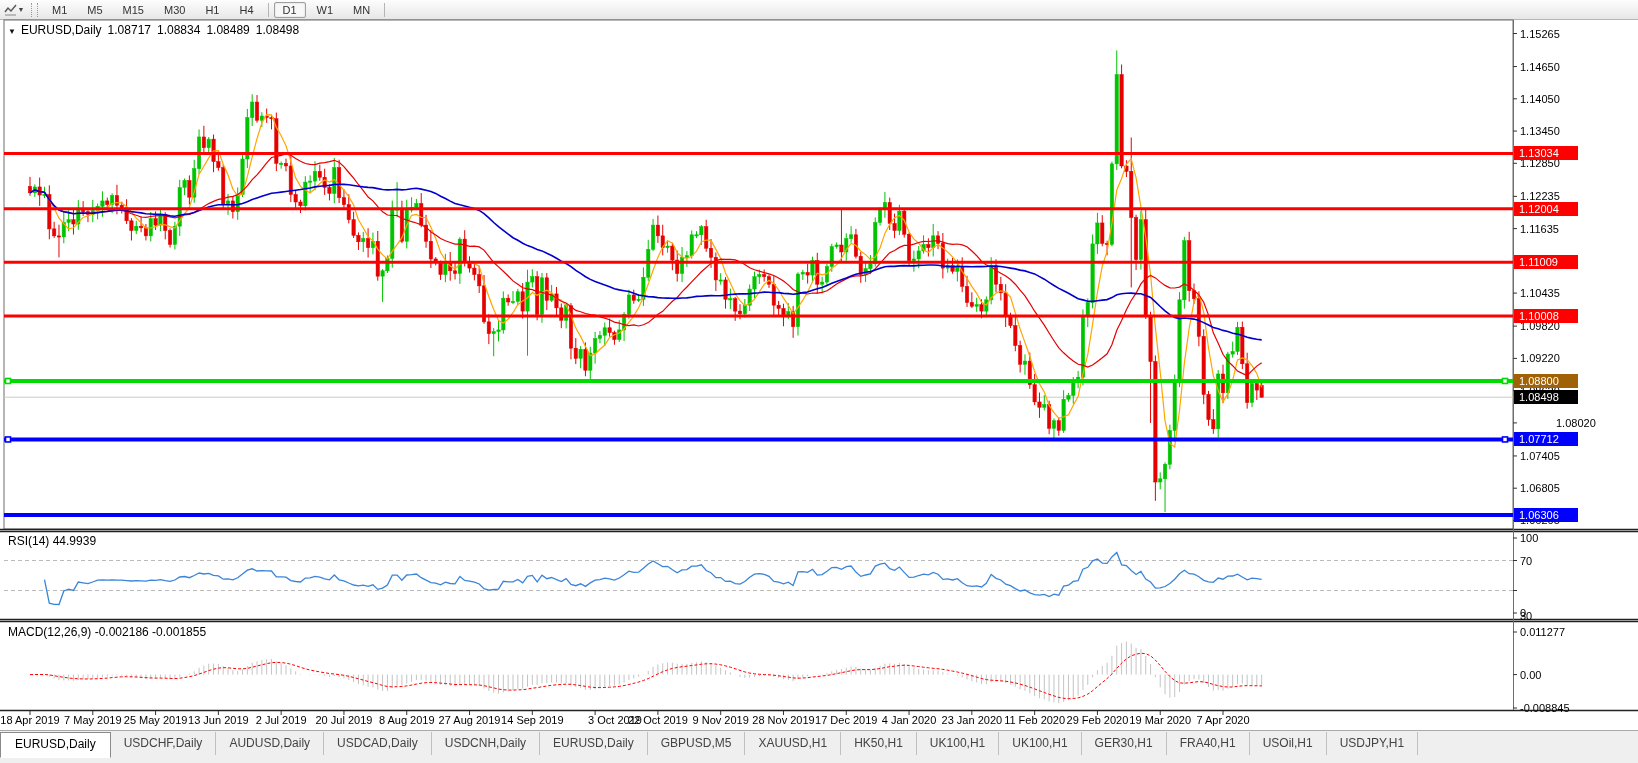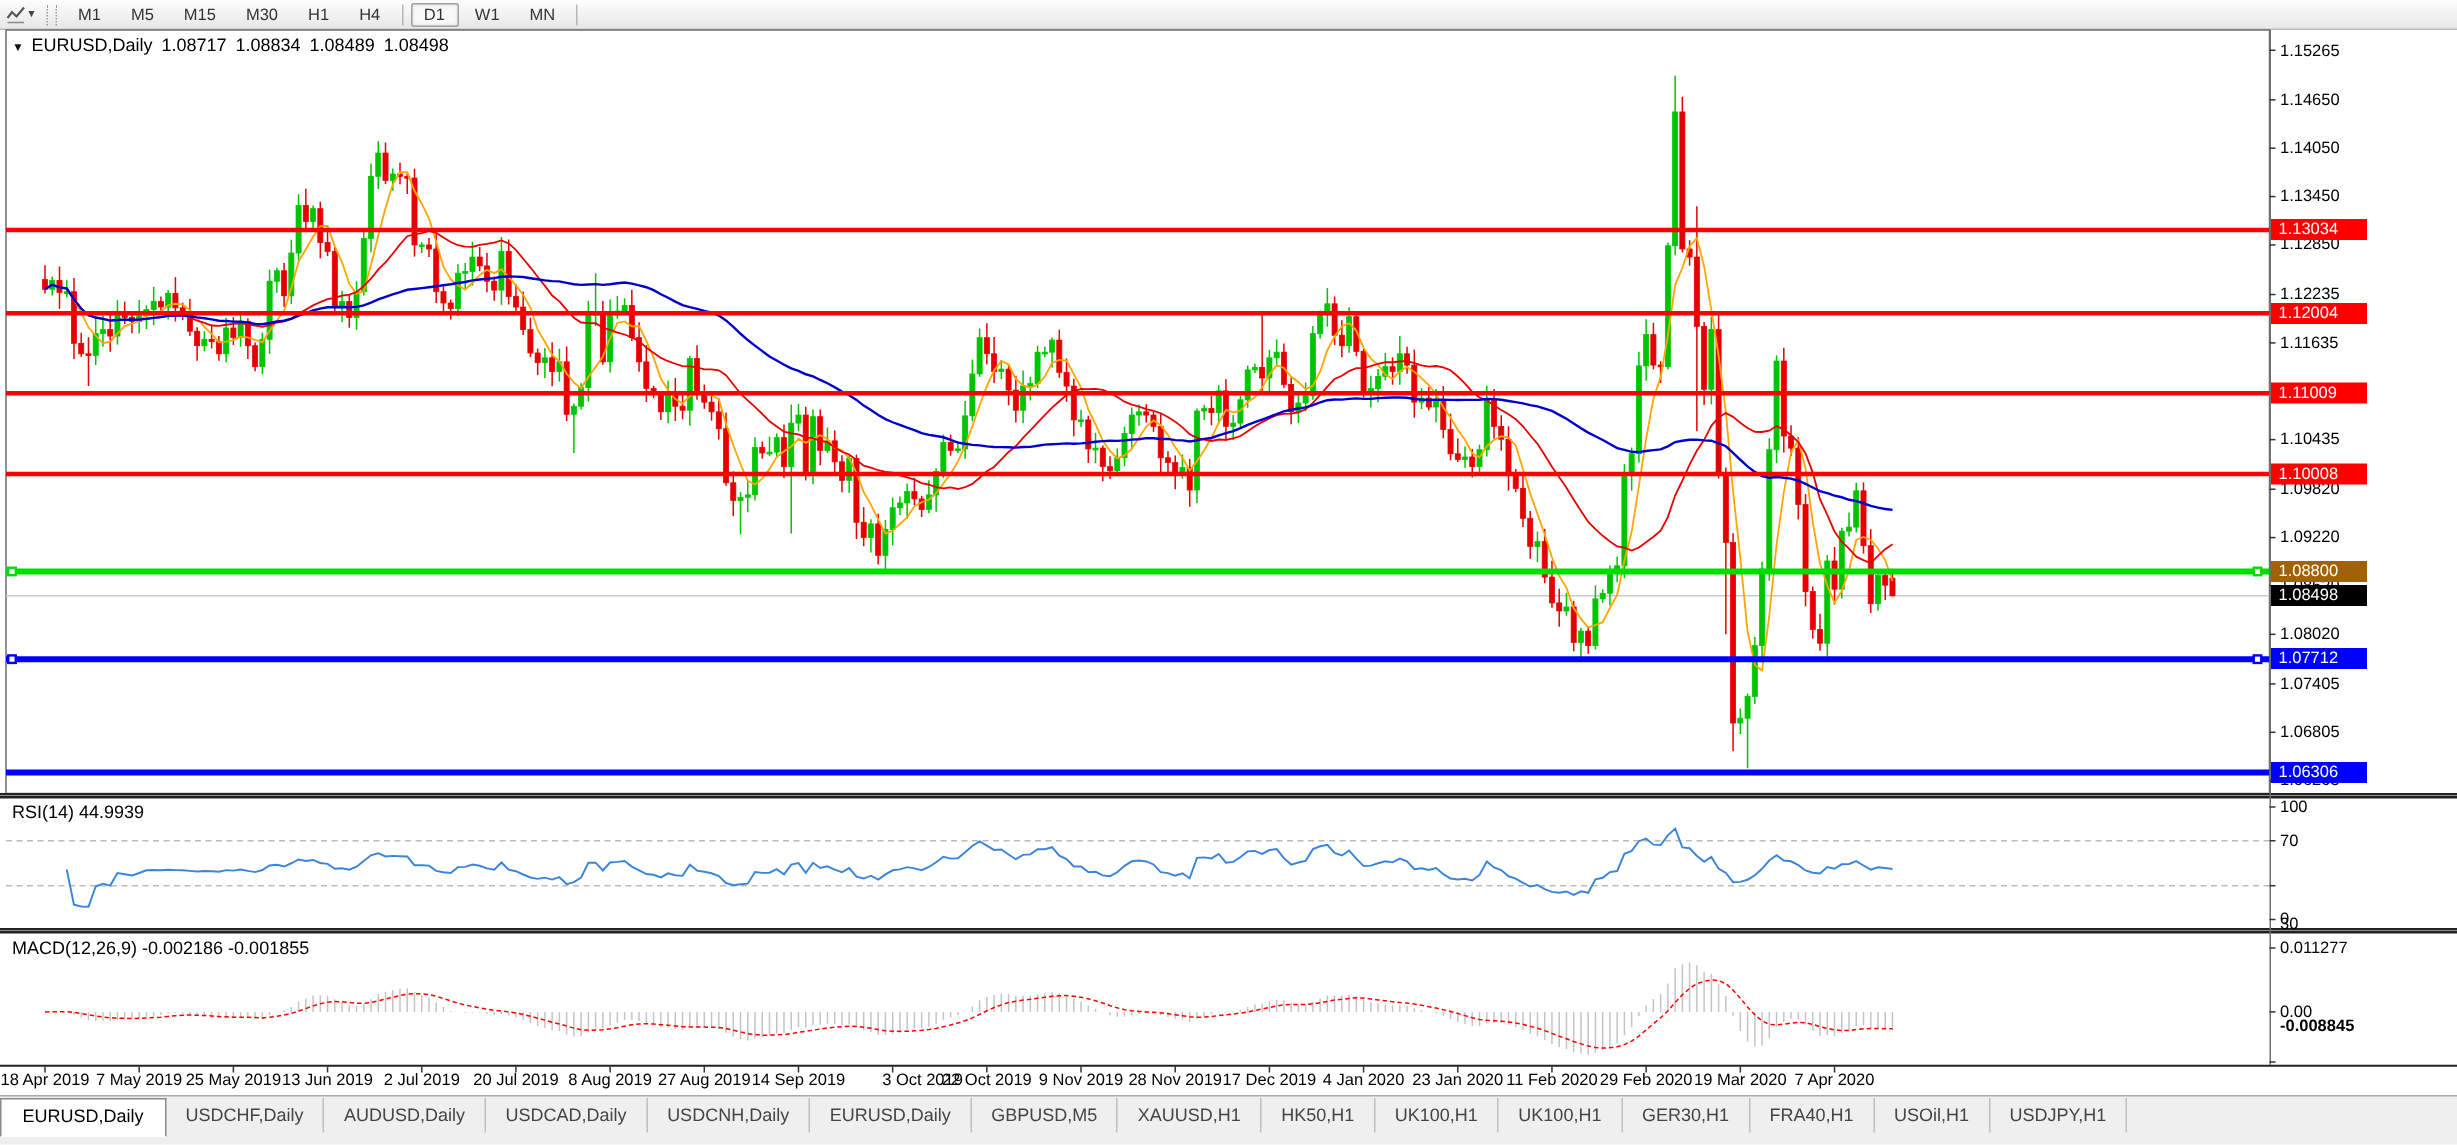--- a/index.html
+++ b/index.html
@@ -931,39 +931,39 @@
         <div class="price-label" style="top: 66.5544px;">1.14650</div>
         <div class="price-label" style="top: 98.8026px;">1.14050</div>
         <div class="price-label" style="top: 131.051px;">1.13450</div>
         <div class="price-label" style="top: 163.299px;">1.12850</div>
         <div class="price-label" style="top: 196.353px;">1.12235</div>
         <div class="price-label" style="top: 228.602px;">1.11635</div>
         <div class="price-label" style="top: 293.098px;">1.10435</div>
         <div class="price-label" style="top: 326.152px;">1.09820</div>
         <div class="price-label" style="top: 358.401px;">1.09220</div>
         <div class="price-label" style="top: 390.649px;">1.08620</div>
-        <div class="price-label" style="top: 422.897px;">1.08020</div>
+        <div class="price-label" style="top: 422.897px; margin-left: 36px;">1.08020</div>
         <div class="price-label" style="top: 455.951px;">1.07405</div>
         <div class="price-label" style="top: 488.2px;">1.06805</div>
         <div class="price-label" style="top: 520.448px;">1.06205</div>
         <div class="badge" style="top: 153.41px; background: rgb(255, 0, 0);">1.13034</div>
         <div class="badge" style="top: 208.769px; background: rgb(255, 0, 0);">1.12004</div>
         <div class="badge" style="top: 262.247px; background: rgb(255, 0, 0);">1.11009</div>
         <div class="badge" style="top: 316.048px; background: rgb(255, 0, 0);">1.10008</div>
         <div class="badge" style="top: 380.974px; background: #a16207;">1.08800</div>
         <div class="badge" style="top: 439.451px; background: rgb(0, 0, 255);">1.07712</div>
         <div class="badge" style="top: 515.019px; background: rgb(0, 0, 255);">1.06306</div>
         <div class="badge" style="top: 397.206px; background: rgb(0, 0, 0);">1.08498</div>
         <div class="price-label" style="top: 538px;">100</div>
         <div class="price-label" style="top: 560.5px;">70</div>
         <div class="price-label" style="top: 616px;">30</div>
         <div class="price-label" style="top: 613px;">0</div>
         <div class="price-label" style="top: 632px;">0.011277</div>
         <div class="price-label" style="top: 674.593px;">0.00</div>
-        <div class="price-label" style="top: 684px; font-weight: bold;">-0.008845</div>
+        <div class="price-label" style="top: 708px;">-0.008845</div>
         <div class="date-label" style="left: 30px;">18 Apr 2019</div>
         <div class="date-label" style="left: 92.79px;">7 May 2019</div>
         <div class="date-label" style="left: 155.58px;">25 May 2019</div>
         <div class="date-label" style="left: 218.37px;">13 Jun 2019</div>
         <div class="date-label" style="left: 281.16px;">2 Jul 2019</div>
         <div class="date-label" style="left: 343.95px;">20 Jul 2019</div>
         <div class="date-label" style="left: 406.74px;">8 Aug 2019</div>
         <div class="date-label" style="left: 469.53px;">27 Aug 2019</div>
         <div class="date-label" style="left: 532.32px;">14 Sep 2019</div>
         <div class="date-label" style="left: 615px;">3 Oct 2019</div>

